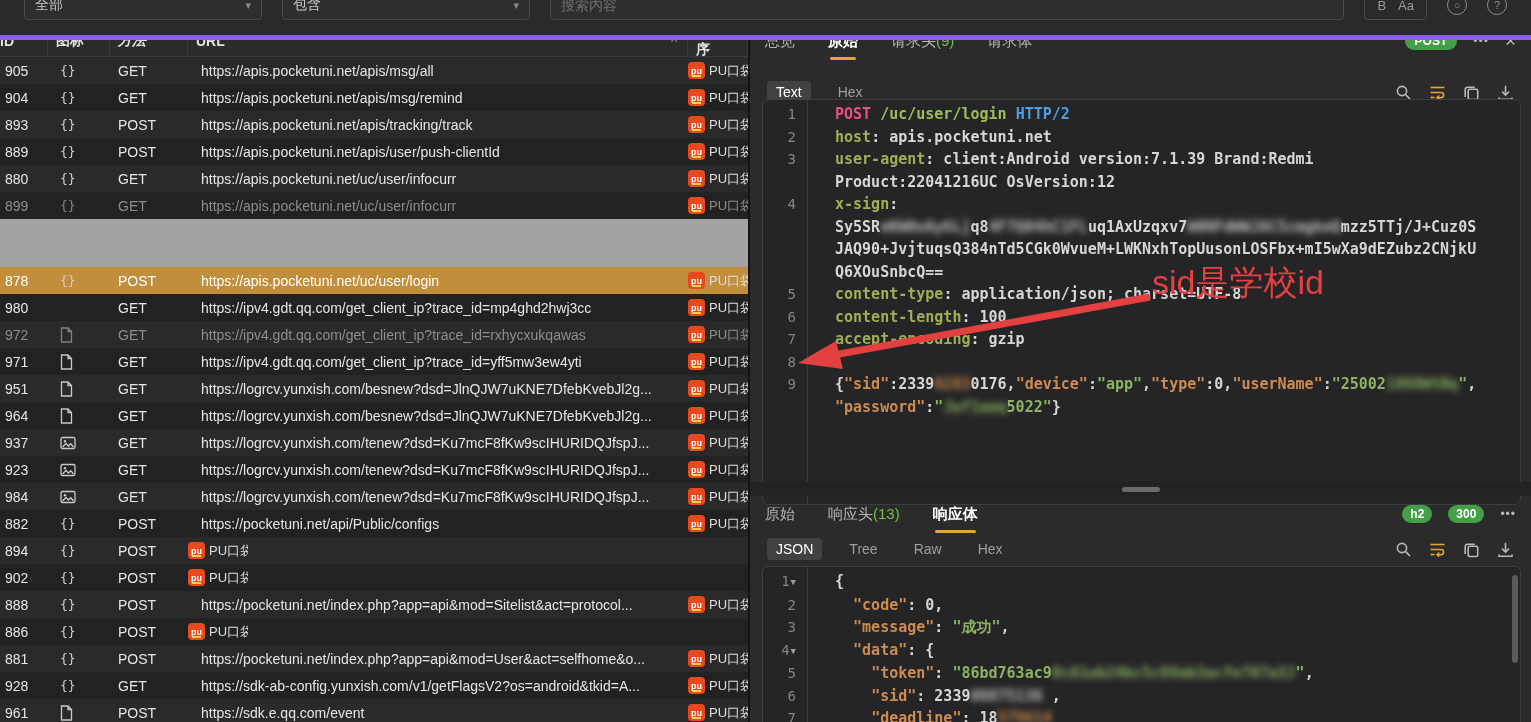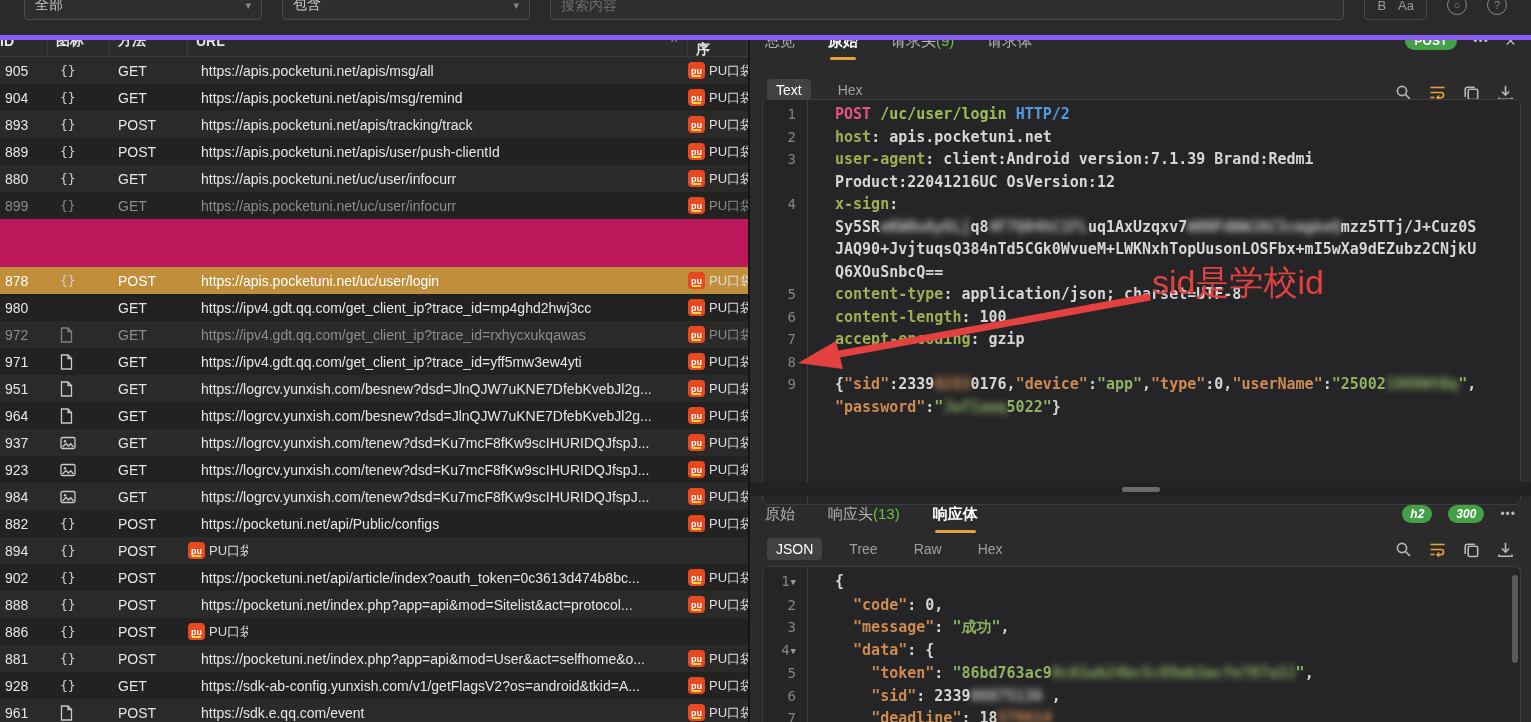--- a/index.html
+++ b/index.html
@@ -17,27 +17,27 @@
   .fb-select .caret{color:#8a8a8a;font-size:11px;}
   .fb-search{flex:1;height:30px;border:1px solid #4a4a4b;border-radius:4px;background:#2e2e2f;
              color:#bdbdbd;font-size:14px;padding:0 10px;outline:none;}
   .fb-search::placeholder{color:#6e6e6e;}
   .fb-group{display:flex;align-items:center;gap:12px;border:1px solid #4a4a4b;border-radius:4px;
             height:30px;padding:0 12px;color:#9a9a9a;font-size:13px;}
   .fb-circle{width:20px;height:20px;border:1.5px solid #8a8a8a;border-radius:50%;display:flex;
              align-items:center;justify-content:center;color:#8a8a8a;font-size:11px;}
 
   
-  .left-panel{position:absolute;top:23px;left:0;width:748px;bottom:0;background:#be185d;overflow:hidden;padding-left:34px;}
+  .left-panel{position:absolute;top:23px;left:0;width:748px;bottom:0;background:#a3a3a3;overflow:hidden;padding-left:34px;}
   .thead{position:absolute;top:3px;left:0;right:0;height:31px;background:#2c2c2d;display:flex;
          align-items:center;font-weight:bold;font-size:14px;color:#e3e3e3;border-bottom:1px solid #3a3a3b;}
   .thead .hc{height:100%;display:flex;align-items:center;border-right:1px solid #3a3a3b;padding-left:8px;}
   .hc-id{width:48px;padding-left:0;text-indent:-8px;}
   .hc-icon{width:62px;padding-left:10px;}
-  .hc-method{width:78px;padding-left:7px;}
+  .hc-method{width:78px;padding-left:7px;font-style:italic;}
   .hc-url{flex:1;padding-left:12px;}
   .hc-app{width:60px;border-right:none;padding-left:9px;}
   .sort-ind{margin-left:auto;margin-right:10px;color:#9a9a9a;font-size:13px;font-weight:normal;}
   .tbody{position:absolute;top:34px;left:0;right:0;bottom:0;overflow:hidden;}
   .trow{height:27px;display:flex;align-items:center;font-size:14px;color:#e6e6e6;cursor:default;}
   .trow:nth-child(odd){background:#2a2a2b;}
   .trow:nth-child(even){background:#222223;}
   .trow.selected{background:#c18e3b;color:#ffffff;margin-top:48px;}
   .trow.dimmed{color:#8d8d8d;}
   .trow.dimmed .ic,.trow.dimmed svg{opacity:.55;}
@@ -58,21 +58,21 @@
   .right-panel{position:absolute;top:23px;left:750px;right:0;bottom:0;background:#2b2b2c;overflow:hidden;}
   .tabsbar{position:absolute;left:0;right:0;height:36px;display:flex;align-items:center;padding:0 15px;}
   .tab{position:relative;margin-right:33px;font-size:15px;color:#b5b5b5;cursor:pointer;white-space:nowrap;}
   .tab .cnt{color:#6cc04a;}
   .tab.active{color:#ffffff;font-weight:bold;}
   .tab.active::after{content:"";position:absolute;left:2px;right:2px;bottom:-9px;height:3px;
                      border-radius:2px;background:#e6a23c;}
   .tab-right{margin-left:auto;display:flex;align-items:center;gap:16px;}
   .badge{background:#43a047;color:#fff;font-weight:bold;font-size:12px;border-radius:10px;
          padding:3px 10px;line-height:1;}
-  .badge.small{padding:3px 8px;font-style:italic;}
+  .badge.small{padding:3px 8px;}
   .icon-text{color:#b8b8b8;font-size:15px;cursor:pointer;}
   .viewbar{position:absolute;left:0;right:0;height:34px;display:flex;align-items:center;padding:0 17px;gap:18px;}
   .chip{font-size:14px;color:#9f9f9f;cursor:pointer;padding:3px 9px;border-radius:4px;}
   .chip.active{background:#424245;color:#ffffff;}
   .view-icons{margin-left:auto;display:flex;align-items:center;gap:17px;}
   .vicon{width:17px;height:17px;display:block;cursor:pointer;}
   .vicon path,.vicon circle,.vicon rect,.vicon line,.vicon polyline{stroke:#b8b8b8;fill:none;stroke-width:1.6;}
   .vicon.orange path,.vicon.orange line,.vicon.orange polyline{stroke:#e6a23c;}
 
   .code-area{position:absolute;left:12px;right:10px;background:#252527;border:1px solid #3e3e40;
@@ -88,21 +88,21 @@
   .sg-p{color:#d6d6d6;}   .sg-hk{color:#9db054;}
   .sg-m{color:#e5537f;}   .sg-path{color:#9dbd56;}  .sg-ver{color:#4f9ddf;}
   .sg-jk{color:#ce8b50;}  .sg-js{color:#8fb261;}    .sg-num{color:#d6d6d6;}
   .rb{filter:blur(3px);}
   .rb-gray{color:#bdbdbd;} .rb-green{color:#85ac5d;} .rb-orange{color:#cd8a4d;}
 
   .h-splitter{position:absolute;left:0;right:0;top:459px;height:14px;background:#222223;}
   .h-splitter .handle{position:absolute;left:50%;top:5px;width:38px;height:5px;margin-left:-19px;
                       background:#6a6a6a;border-radius:3px;cursor:row-resize;}
   .req-tabs{top:0;}
-  .req-viewbar{top:44px;align-items:flex-end;}
+  .req-viewbar{top:52px;}
   .code-req{top:53px;height:406px;margin-top:23px;} 
   .res-tabs{top:473px;}
   .res-viewbar{top:509px;}
   .code-res{top:543px;height:200px;border-bottom:none;}
   .scroll-thumb{position:absolute;right:2px;top:8px;width:6px;height:88px;background:#5a5a5b;
                 border-radius:3px;cursor:pointer;}
 
   
   .annotation{position:absolute;left:0;top:0;width:100%;height:100%;pointer-events:none;z-index:9;}
   .ann-text{position:absolute;left:1152px;top:260px;color:#e34040;font-size:34px;
@@ -366,21 +366,20 @@
             <span class="pu-icon">pu</span>
             <span class="app-label">PU口袋校园</span>
           </span>
         </div>
         <div class="trow">
           <span class="c-id">902</span>
           <span class="c-icon">
             <span class="ic ic-braces">{}</span>
           </span>
           <span class="c-method">POST</span>
-          <span class="c-url">https://pocketuni.net/api/article/index?oauth_token=0c3613d474b8bc...</span>
           <span class="c-app">
             <span class="pu-icon">pu</span>
             <span class="app-label">PU口袋校园</span>
           </span>
         </div>
         <div class="trow">
           <span class="c-id">888</span>
           <span class="c-icon">
             <span class="ic ic-braces">{}</span>
           </span>

